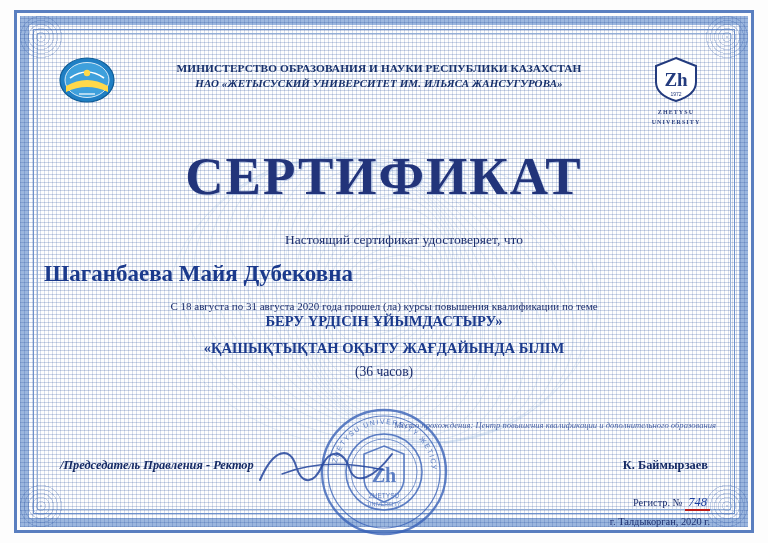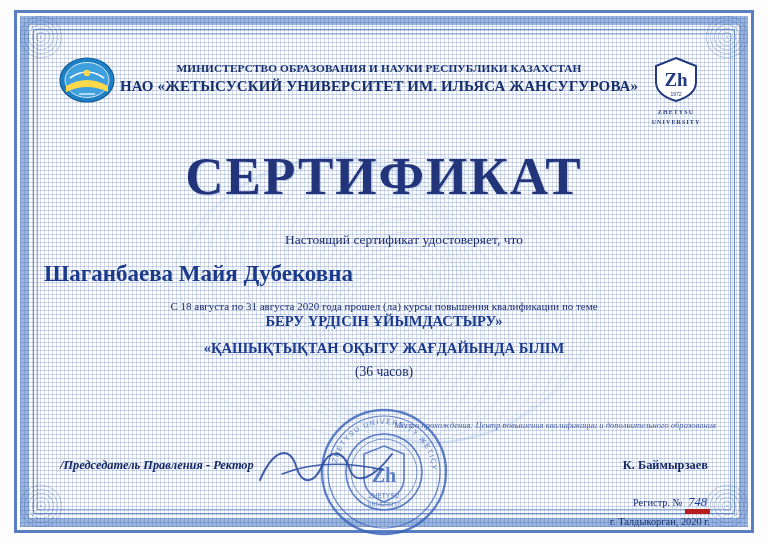--- a/index.html
+++ b/index.html
@@ -130,25 +130,26 @@
     padding-top: 4px;
   }
   .ministry-line1 {
     font-size: 11.3px;
     font-weight: bold;
     color: #17306b;
     letter-spacing: .1px;
     line-height: 1.45;
   }
   .ministry-line2 {
-    font-size: 15px;
+    font-size: 11px;
     font-weight: bold;
     color: #17306b;
     letter-spacing: .1px;
     line-height: 1.45;
+    font-style: italic;
   }
 
   .uni-logo-text {
     font-size: 6px;
     font-weight: bold;
     color: #2a3f7e;
     letter-spacing: 1.1px;
     line-height: 1.35;
     margin-top: 2px;
   }
@@ -249,21 +250,21 @@
   }
   .reg {
     font-size: 10.4px;
     color: #1d2f6e;
   }
   .reg-number {
     font-family: "Liberation Serif", serif;
     font-size: 12.5px;
     color: #1b3fa0;
     font-style: italic;
-    border-bottom: 5px solid #b91c1c;
+    border-bottom: 2px solid #b91c1c;
     padding: 0 3px;
   }
   .city {
     margin-top: 6px;
     font-size: 10.4px;
     color: #1d2f6e;
   }
 
   
   .scribble {

